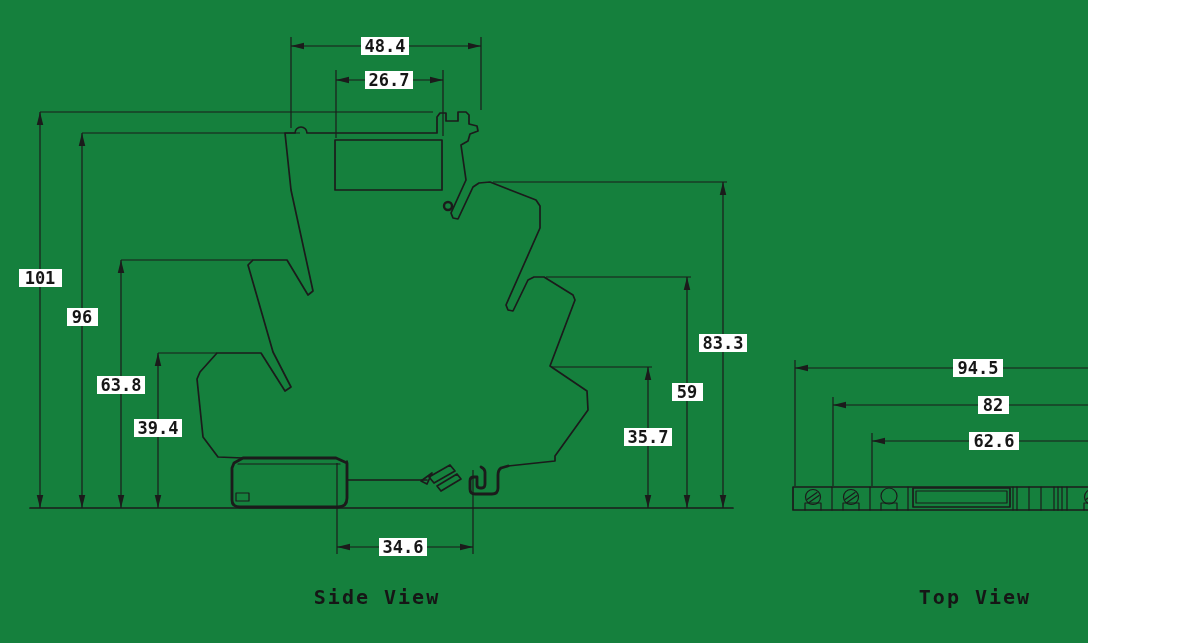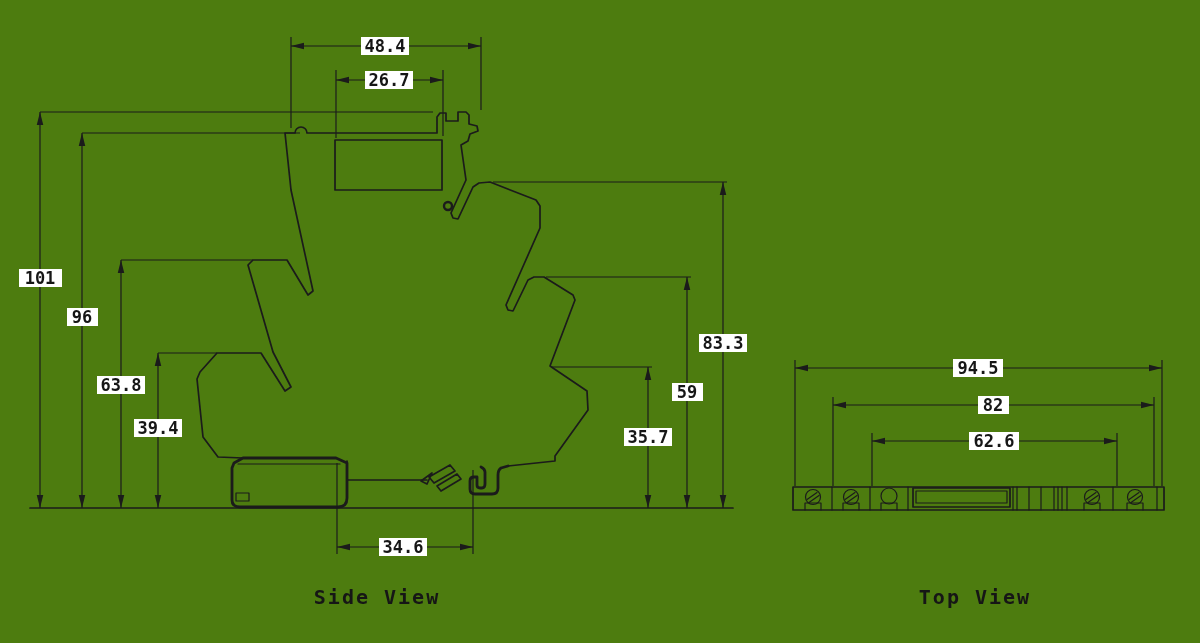--- a/index.html
+++ b/index.html
@@ -1,16 +1,16 @@
 <!DOCTYPE html>
 <html><head>
 <meta charset="utf-8">
 <style>
   html,body{margin:0;padding:0;background:#ffffff;}
-  .page{width:1200px;height:643px;background:#4d7c0f;position:relative;overflow:hidden;}
+  .page{width:1088px;height:643px;background:#15803d;position:relative;overflow:hidden;}
   svg{display:block;}
   text{font-family:"DejaVu Sans Mono","Liberation Mono",monospace;fill:#161616;}
   .dimtxt{font-size:17px;font-weight:bold;}
   .viewlbl{font-size:20px;font-weight:bold;letter-spacing:2px;}
   .thin{stroke-width:1.2;}
   .mid{stroke-width:1.7;}
   .heavy{stroke-width:2.8;}
 </style>
 </head>
 <body>

